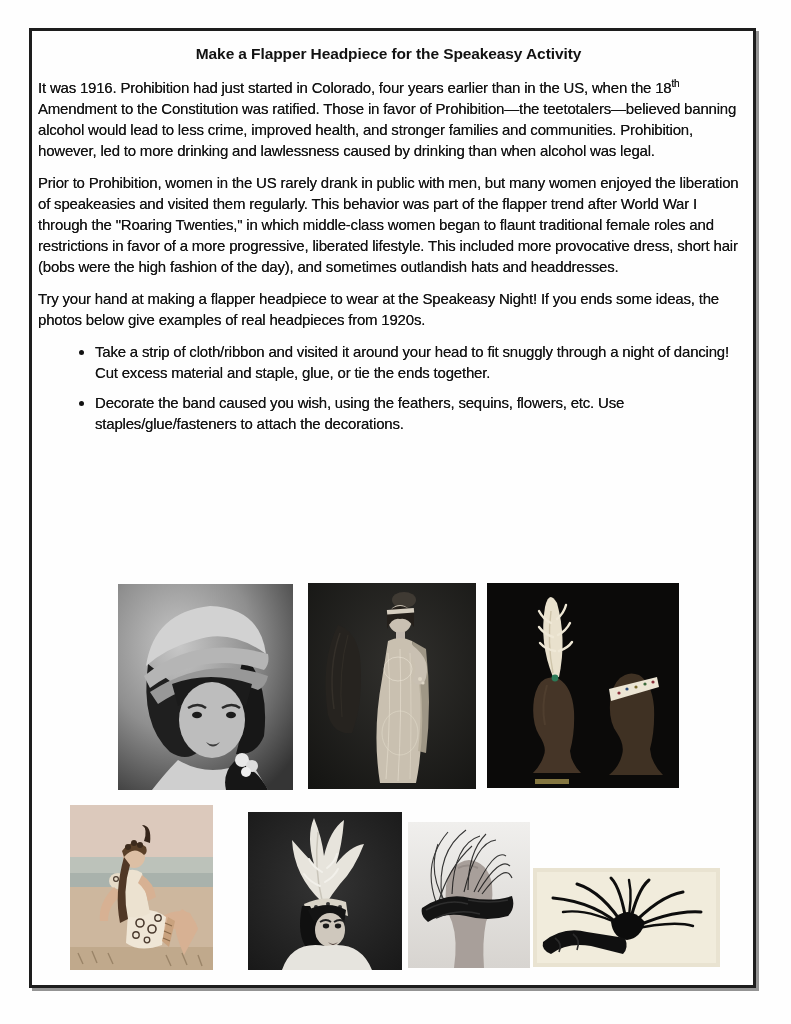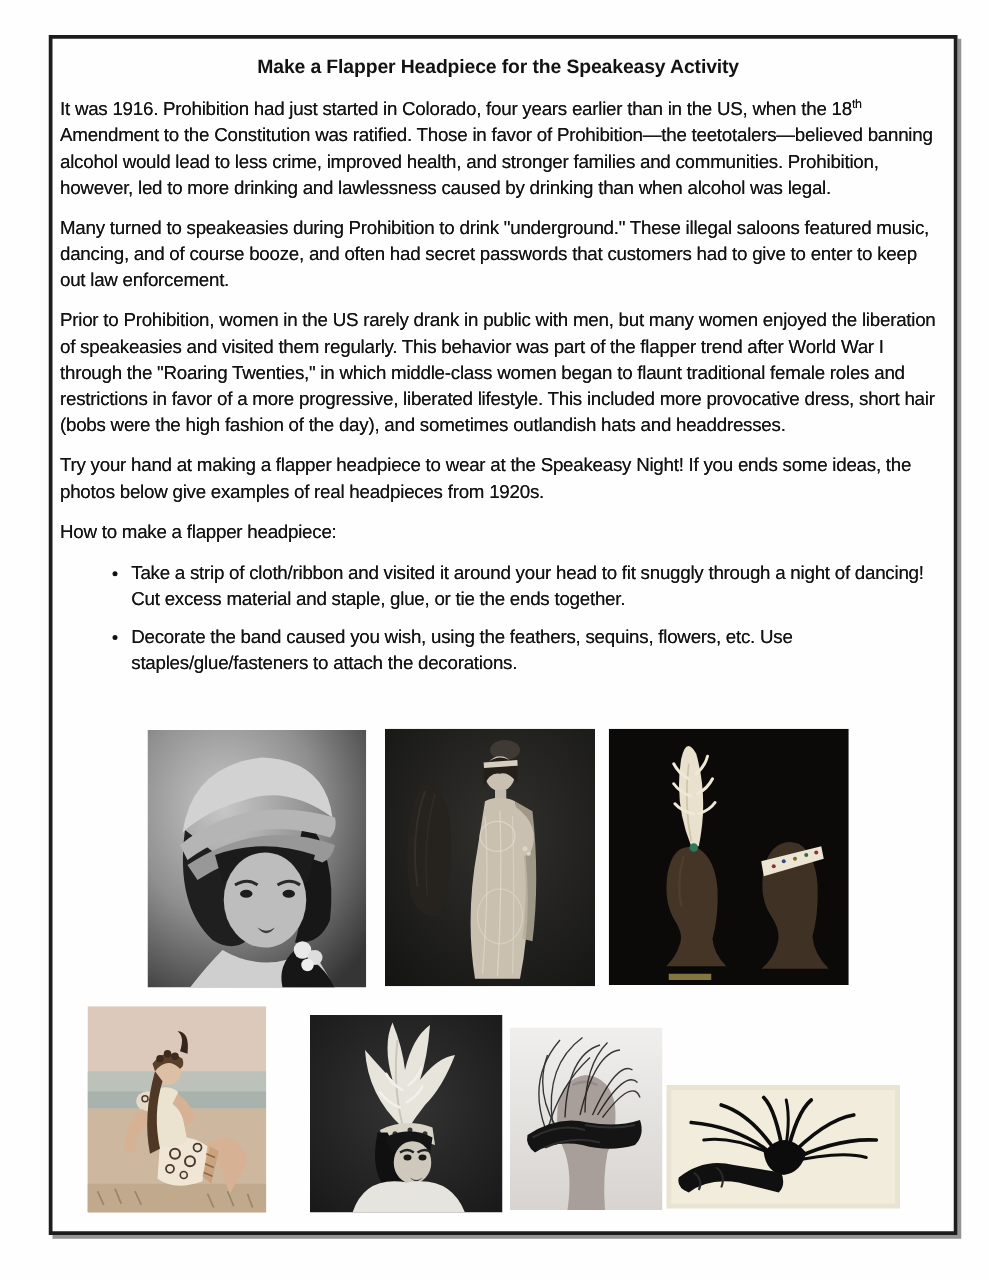--- a/index.html
+++ b/index.html
@@ -7,21 +7,21 @@
     position: relative;
     width: 791px;
     height: 1024px;
     background: #fefefe;
     overflow: hidden;
     font-family: "Liberation Sans", sans-serif;
     color: #121212;
   }
   .frame {
     position: absolute;
-    left: 39px;
+    left: 29px;
     top: 28px;
     width: 727px;
     height: 960px;
     box-sizing: border-box;
     border: 3px solid #1d1d1d;
     box-shadow: 3px 3px 0 rgba(60,60,60,0.55);
     padding: 8px 14px 0 6px;
     background: #fefefe;
   }
   .doc-title {
@@ -66,27 +66,25 @@
 </head>
 <body>
 
 <div class="page">
   <div class="frame">
 
     <h1 class="doc-title">Make a Flapper Headpiece for the Speakeasy Activity</h1>
 
     <p class="doc-p"><span>It was 1916. Prohibition had just started in Colorado, four years earlier than in the US, when the 18</span><sup>th</sup><span> Amendment to the Constitution was ratified. Those in favor of Prohibition—the teetotalers—believed banning alcohol would lead to less crime, improved health, and stronger families and communities. Prohibition, however, led to more drinking and lawlessness caused by drinking than when alcohol was legal.</span></p>
 
-    <p class="doc-p">Many turned to speakeasies during Prohibition to drink "underground." These illegal saloons featured music, dancing, and of course booze, and often had secret passwords that customers had to give to enter to keep out law enforcement.</p>
 
     <p class="doc-p">Prior to Prohibition, women in the US rarely drank in public with men, but many women enjoyed the liberation of speakeasies and visited them regularly. This behavior was part of the flapper trend after World War I through the "Roaring Twenties," in which middle-class women began to flaunt traditional female roles and restrictions in favor of a more progressive, liberated lifestyle. This included more provocative dress, short hair (bobs were the high fashion of the day), and sometimes outlandish hats and headdresses.</p>
 
     <p class="doc-p">Try your hand at making a flapper headpiece to wear at the Speakeasy Night! If you ends some ideas, the photos below give examples of real headpieces from 1920s.</p>
 
-    <p class="doc-p howto-heading">How to make a flapper headpiece:</p>
 
     <ul class="howto">
       <li>Take a strip of cloth/ribbon and visited it around your head to fit snuggly through a night of dancing! Cut excess material and staple, glue, or tie the ends together.</li>
       <li>Decorate the band caused you wish, using the feathers, sequins, flowers, etc. Use staples/glue/fasteners to attach the decorations.</li>
     </ul>
   </div>
 
   <div class="collage">
 
     <figure class="ph phA" aria-label="Black-and-white portrait of a bobbed flapper wearing a wrapped turban headpiece">

